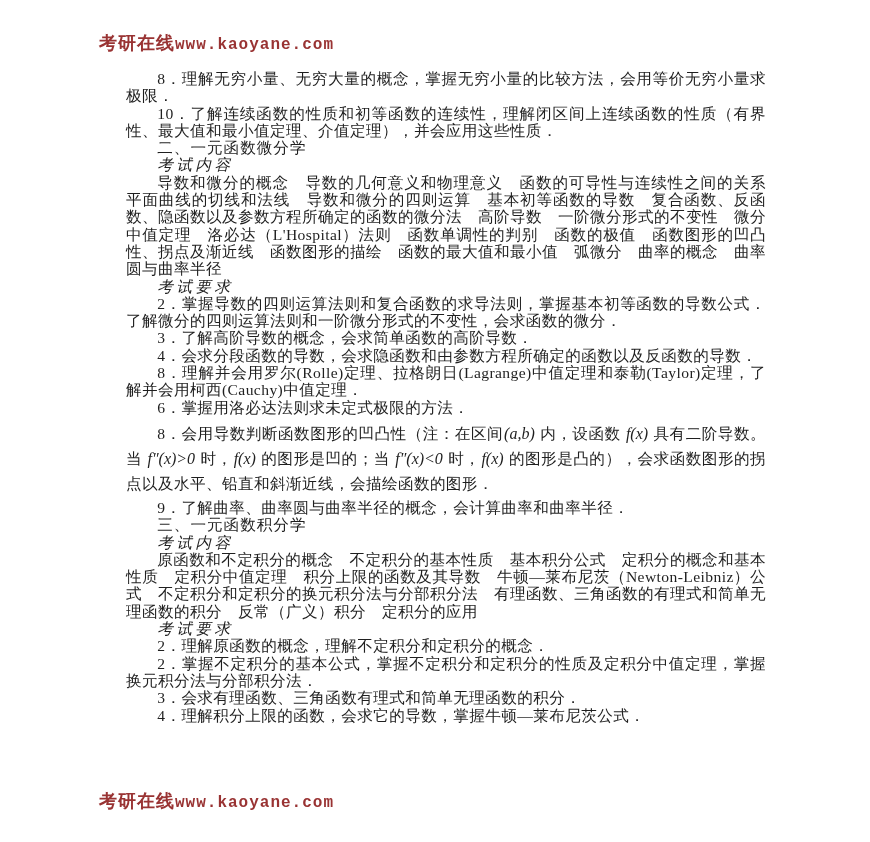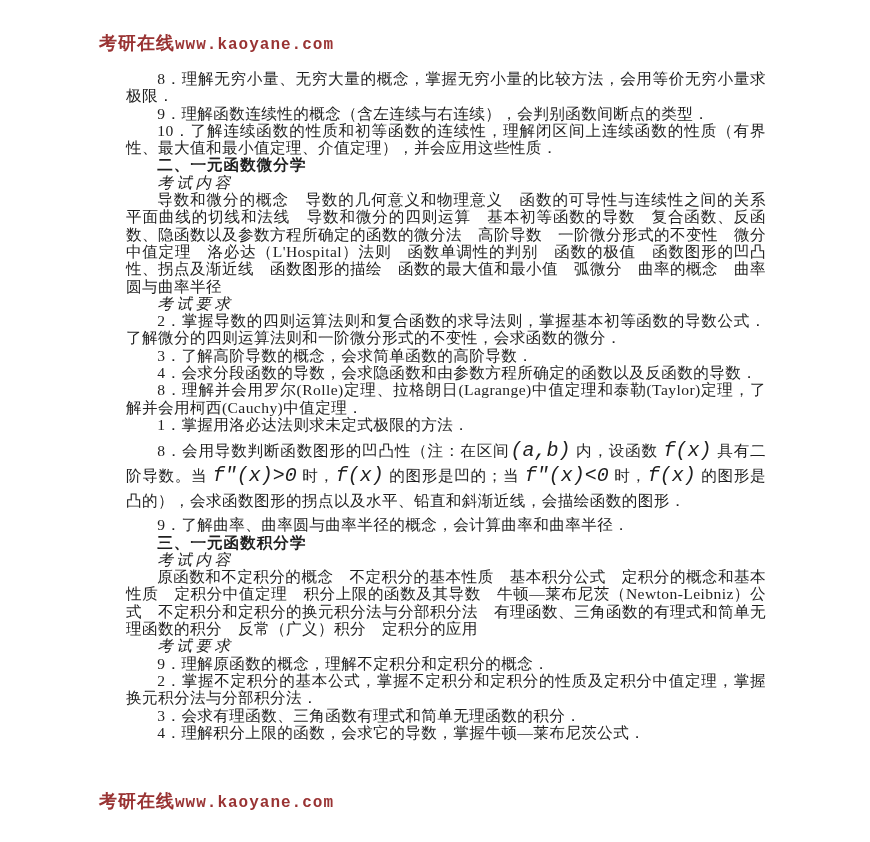--- a/index.html
+++ b/index.html
@@ -42,68 +42,67 @@
     font-size: 15.6px;
     line-height: 17.3px;
     letter-spacing: 0.4px;
     text-align: justify;
   }
   .para {
     margin: 0;
     text-indent: 2em;
   }
   .para.heading {
-    font-weight: bold;
+    font-weight: normal;
     letter-spacing: 1px;
   }
   .para.label {
     font-style: italic;
     letter-spacing: 3.5px;
   }
   .para.item-math {
     line-height: 25px;
     margin: 5px 0 3px 0;
   }
   .math {
     font-style: italic;
-    font-family: Liberation Mono, monospace;
+    font-family: Liberation Serif, serif;
     letter-spacing: 0;
-    font-size: 20px;
+    font-size: 16px;
     padding: 0 1px;
   }
 </style>
 </head>
 <body>
 
 <div class="page" style="color: rgb(31, 31, 31);">
 
   <div class="watermark header" style="color: rgb(153, 51, 51);">
     <span class="wm-cn">考研在线</span><span class="wm-url">www.kaoyane.com</span>
   </div>
 
   <div class="doc-body">
       <p class="para item"><span>8．理解无穷小量、无穷大量的概念，掌握无穷小量的比较方法，会用等价无穷小量求极限．</span></p>
-      <p class="para item"><span>9．理解函数连续性的概念（含左连续与右连续），会判别函数间断点的类型．</span></p>
       <p class="para item"><span>10．了解连续函数的性质和初等函数的连续性，理解闭区间上连续函数的性质（有界性、最大值和最小值定理、介值定理），并会应用这些性质．</span></p>
       <p class="para heading"><span>二、一元函数微分学</span></p>
       <p class="para label"><span>考试内容</span></p>
       <p class="para body-para"><span>导数和微分的概念　导数的几何意义和物理意义　函数的可导性与连续性之间的关系　平面曲线的切线和法线　导数和微分的四则运算　基本初等函数的导数　复合函数、反函数、隐函数以及参数方程所确定的函数的微分法　高阶导数　一阶微分形式的不变性　微分中值定理　洛必达（L'Hospital）法则　函数单调性的判别　函数的极值　函数图形的凹凸性、拐点及渐近线　函数图形的描绘　函数的最大值和最小值　弧微分　曲率的概念　曲率圆与曲率半径</span></p>
       <p class="para label"><span>考试要求</span></p>
       <p class="para item"><span>2．掌握导数的四则运算法则和复合函数的求导法则，掌握基本初等函数的导数公式．了解微分的四则运算法则和一阶微分形式的不变性，会求函数的微分．</span></p>
       <p class="para item"><span>3．了解高阶导数的概念，会求简单函数的高阶导数．</span></p>
       <p class="para item"><span>4．会求分段函数的导数，会求隐函数和由参数方程所确定的函数以及反函数的导数．</span></p>
       <p class="para item"><span>8．理解并会用罗尔(Rolle)定理、拉格朗日(Lagrange)中值定理和泰勒(Taylor)定理，了解并会用柯西(Cauchy)中值定理．</span></p>
-      <p class="para item"><span>1．掌握用洛必达法则求未定式极限的方法．</span></p>
+      <p class="para item"><span>6．掌握用洛必达法则求未定式极限的方法．</span></p>
       <p class="para item-math"><span>8．会用导数判断函数图形的凹凸性（注：在区间</span><span class="math">(a,b)</span><span> 内，设函数 </span><span class="math">f(x)</span><span> 具有二阶导数。当 </span><span class="math">f″(x)&gt;0</span><span> 时，</span><span class="math">f(x)</span><span> 的图形是凹的；当 </span><span class="math">f″(x)&lt;0</span><span> 时，</span><span class="math">f(x)</span><span> 的图形是凸的），会求函数图形的拐点以及水平、铅直和斜渐近线，会描绘函数的图形．</span></p>
       <p class="para item"><span>9．了解曲率、曲率圆与曲率半径的概念，会计算曲率和曲率半径．</span></p>
       <p class="para heading"><span>三、一元函数积分学</span></p>
       <p class="para label"><span>考试内容</span></p>
       <p class="para body-para"><span>原函数和不定积分的概念　不定积分的基本性质　基本积分公式　定积分的概念和基本性质　定积分中值定理　积分上限的函数及其导数　牛顿—莱布尼茨（Newton-Leibniz）公式　不定积分和定积分的换元积分法与分部积分法　有理函数、三角函数的有理式和简单无理函数的积分　反常（广义）积分　定积分的应用</span></p>
       <p class="para label"><span>考试要求</span></p>
-      <p class="para item"><span>9．理解原函数的概念，理解不定积分和定积分的概念．</span></p>
+      <p class="para item"><span>2．理解原函数的概念，理解不定积分和定积分的概念．</span></p>
       <p class="para item"><span>2．掌握不定积分的基本公式，掌握不定积分和定积分的性质及定积分中值定理，掌握换元积分法与分部积分法．</span></p>
       <p class="para item"><span>3．会求有理函数、三角函数有理式和简单无理函数的积分．</span></p>
       <p class="para item"><span>4．理解积分上限的函数，会求它的导数，掌握牛顿—莱布尼茨公式．</span></p>
     </div>
 
   <div class="watermark footer" style="color: rgb(153, 51, 51);">
     <span class="wm-cn">考研在线</span><span class="wm-url">www.kaoyane.com</span>
   </div>
 
 </div>

